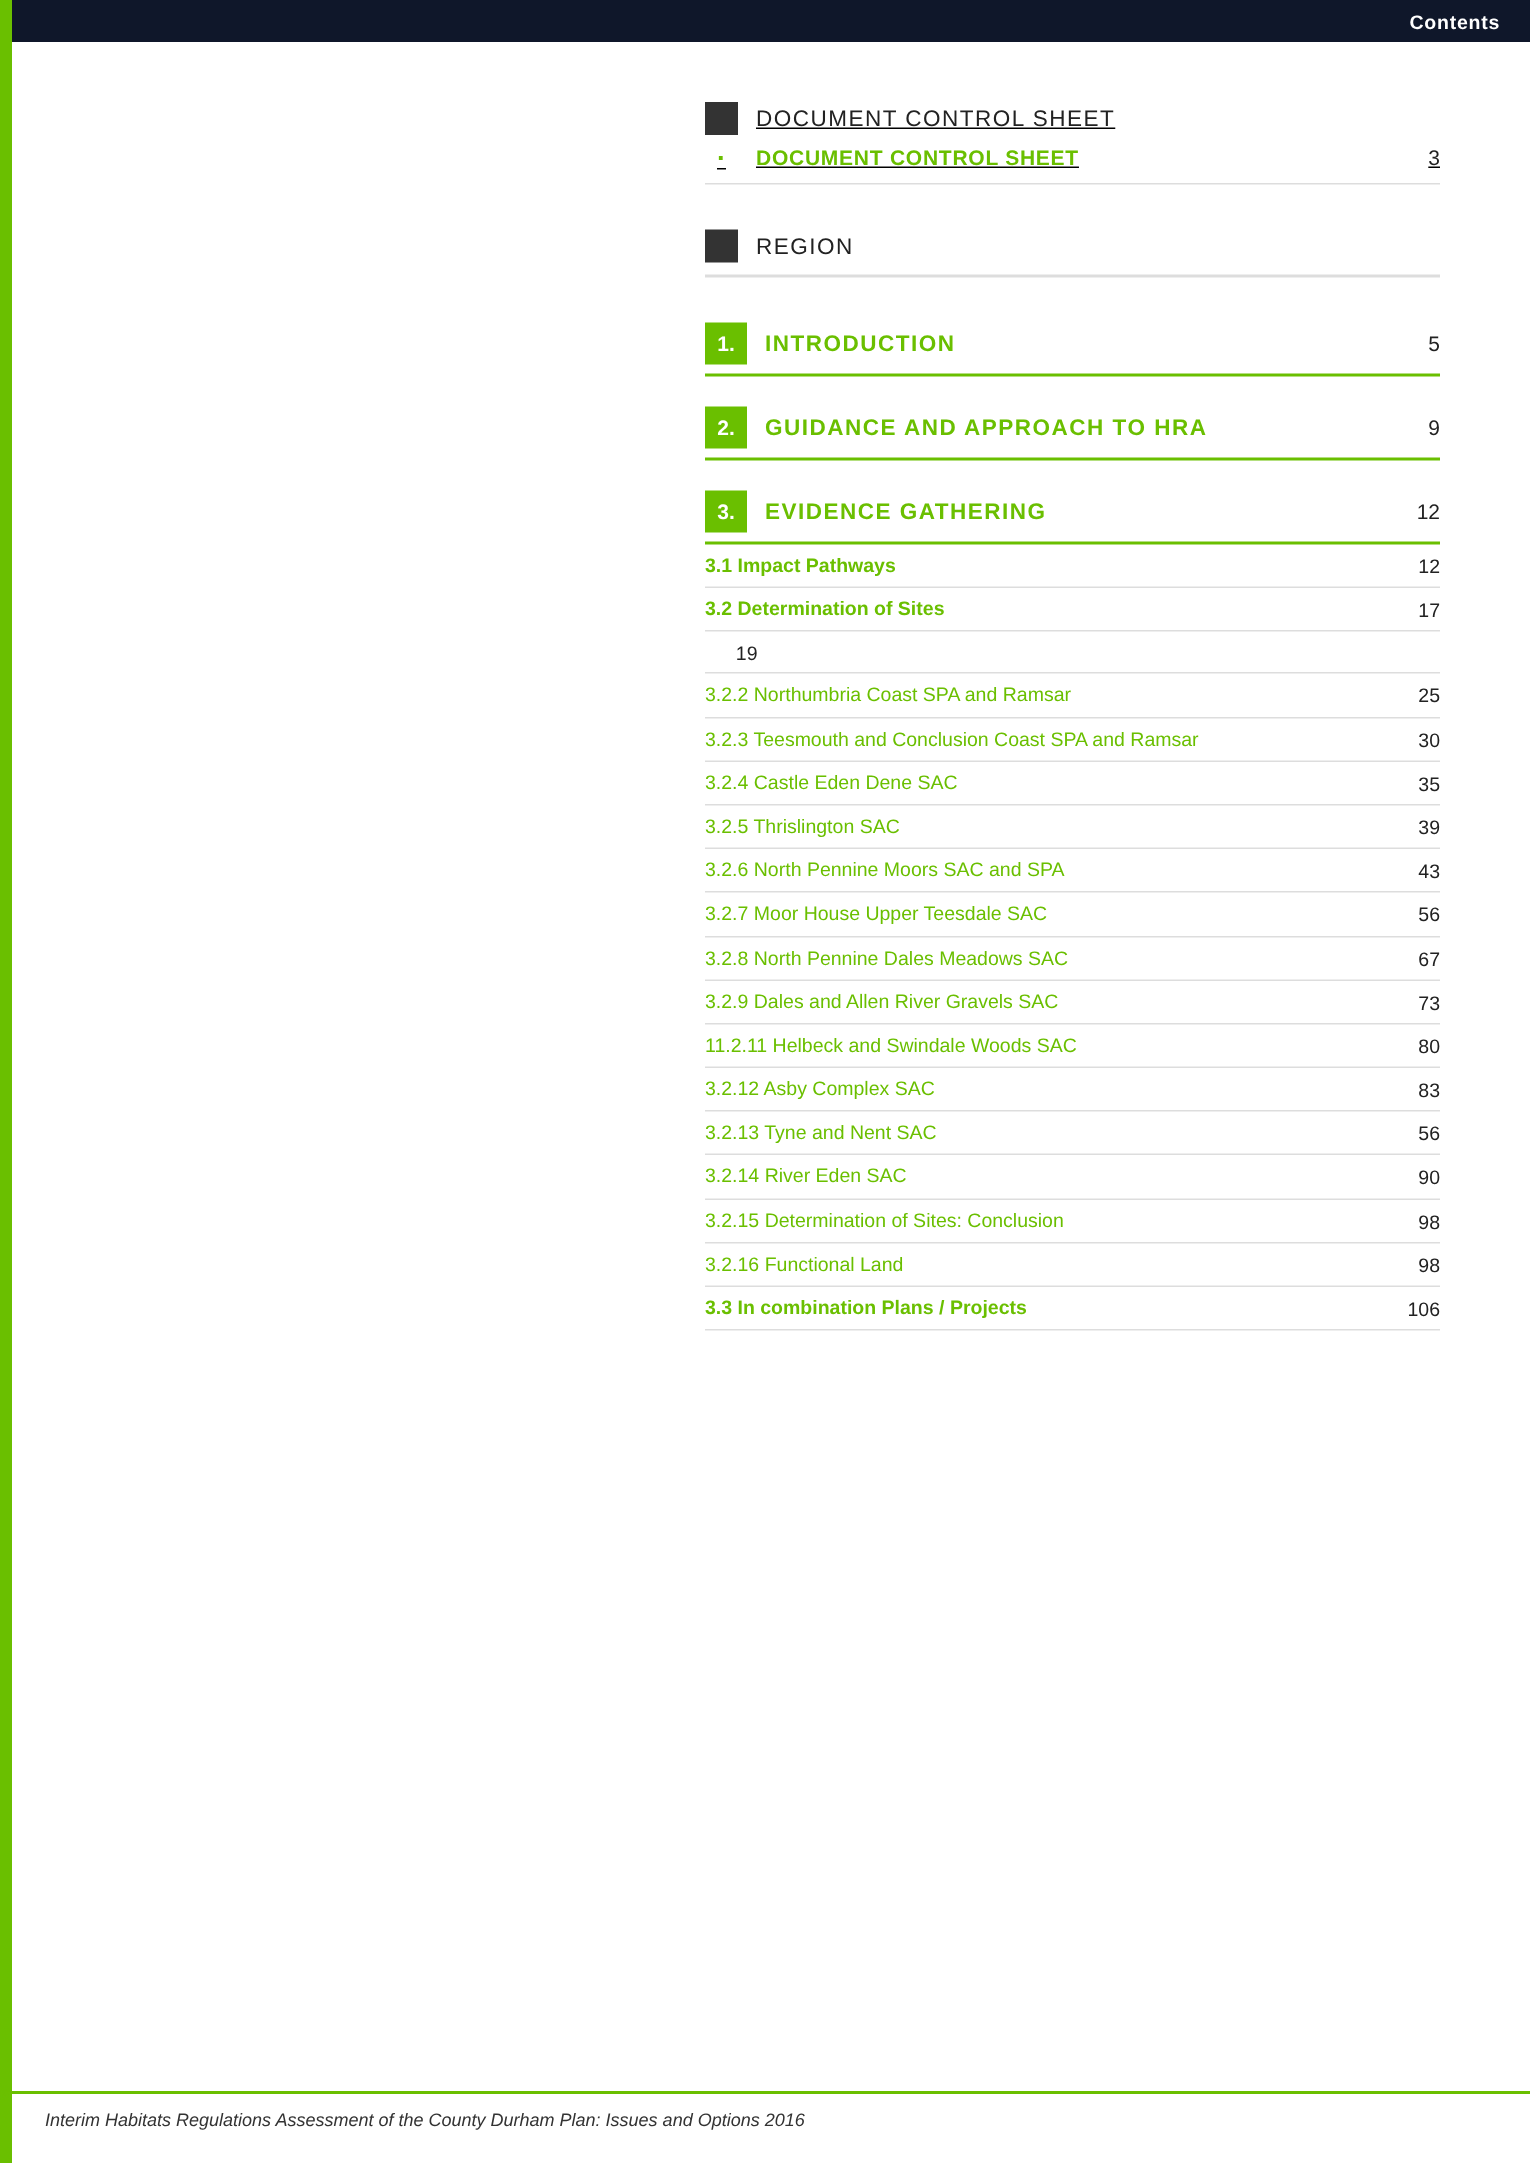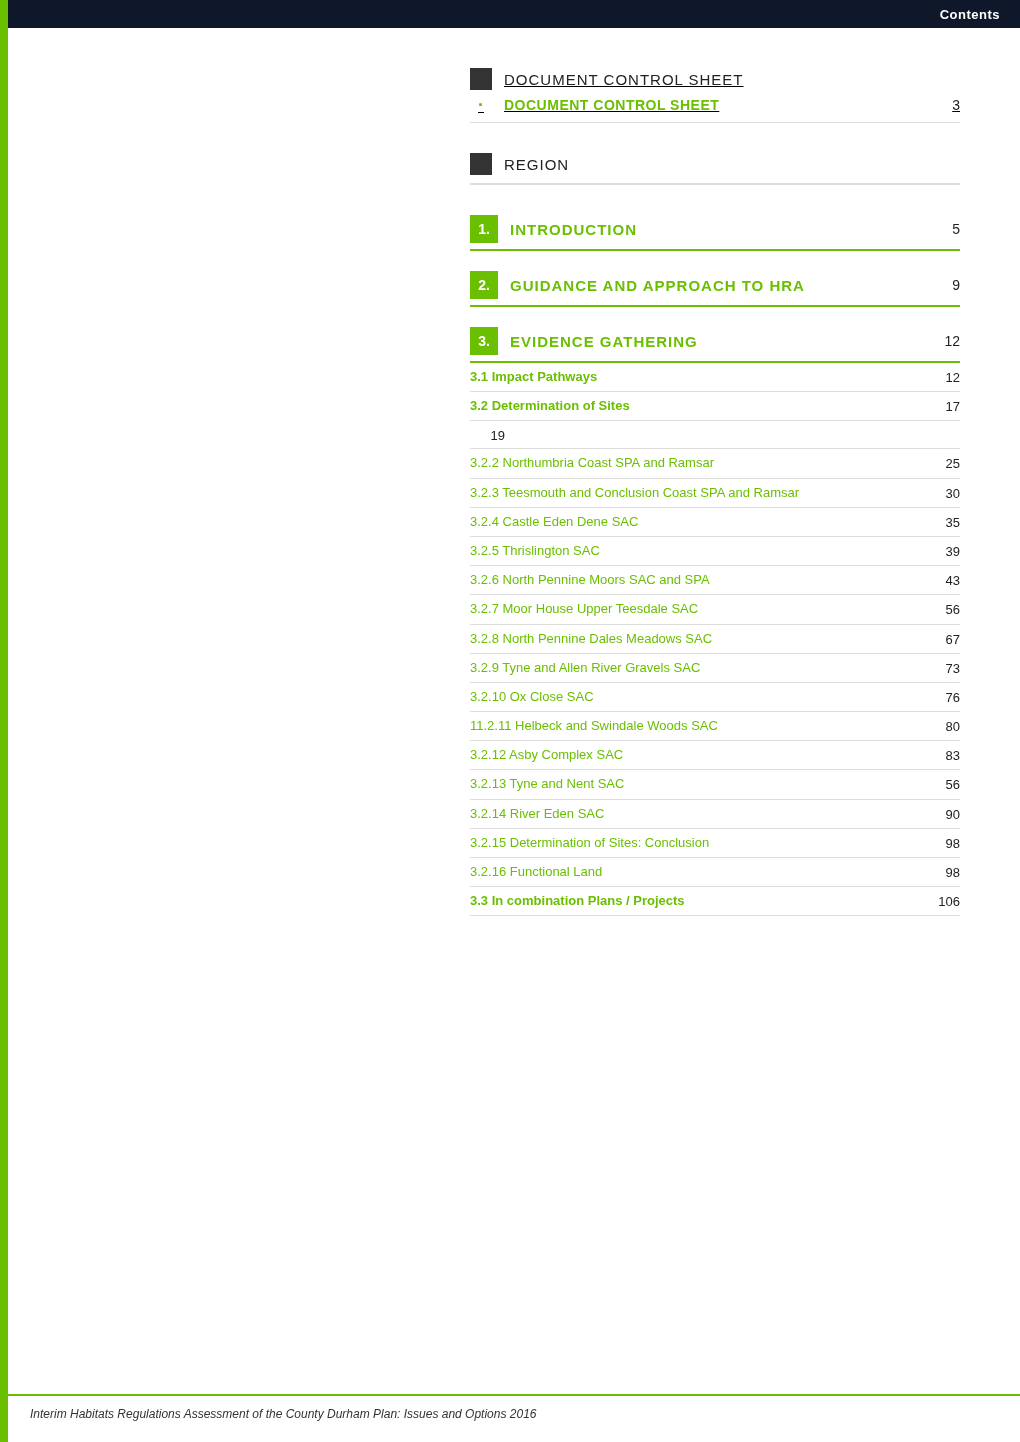--- a/index.html
+++ b/index.html
@@ -317,26 +317,22 @@
           </div>
           <div class="toc-entry">
             <span class="toc-entry-text">3.2.7 Moor House Upper Teesdale SAC</span>
             <span class="toc-entry-page">56</span>
           </div>
           <div class="toc-entry">
             <span class="toc-entry-text">3.2.8 North Pennine Dales Meadows SAC</span>
             <span class="toc-entry-page">67</span>
           </div>
           <div class="toc-entry">
-            <span class="toc-entry-text">3.2.9 Tyne and Allen River Gravels SAC</span>
+            <span class="toc-entry-text">3.2.9 Dales and Allen River Gravels SAC</span>
             <span class="toc-entry-page">73</span>
-          </div>
-          <div class="toc-entry">
-            <span class="toc-entry-text">3.2.10 Ox Close SAC</span>
-            <span class="toc-entry-page">76</span>
           </div>
           <div class="toc-entry">
             <span class="toc-entry-text">11.2.11 Helbeck and Swindale Woods SAC</span>
             <span class="toc-entry-page">80</span>
           </div>
           <div class="toc-entry">
             <span class="toc-entry-text">3.2.12 Asby Complex SAC</span>
             <span class="toc-entry-page">83</span>
           </div>
           <div class="toc-entry">

